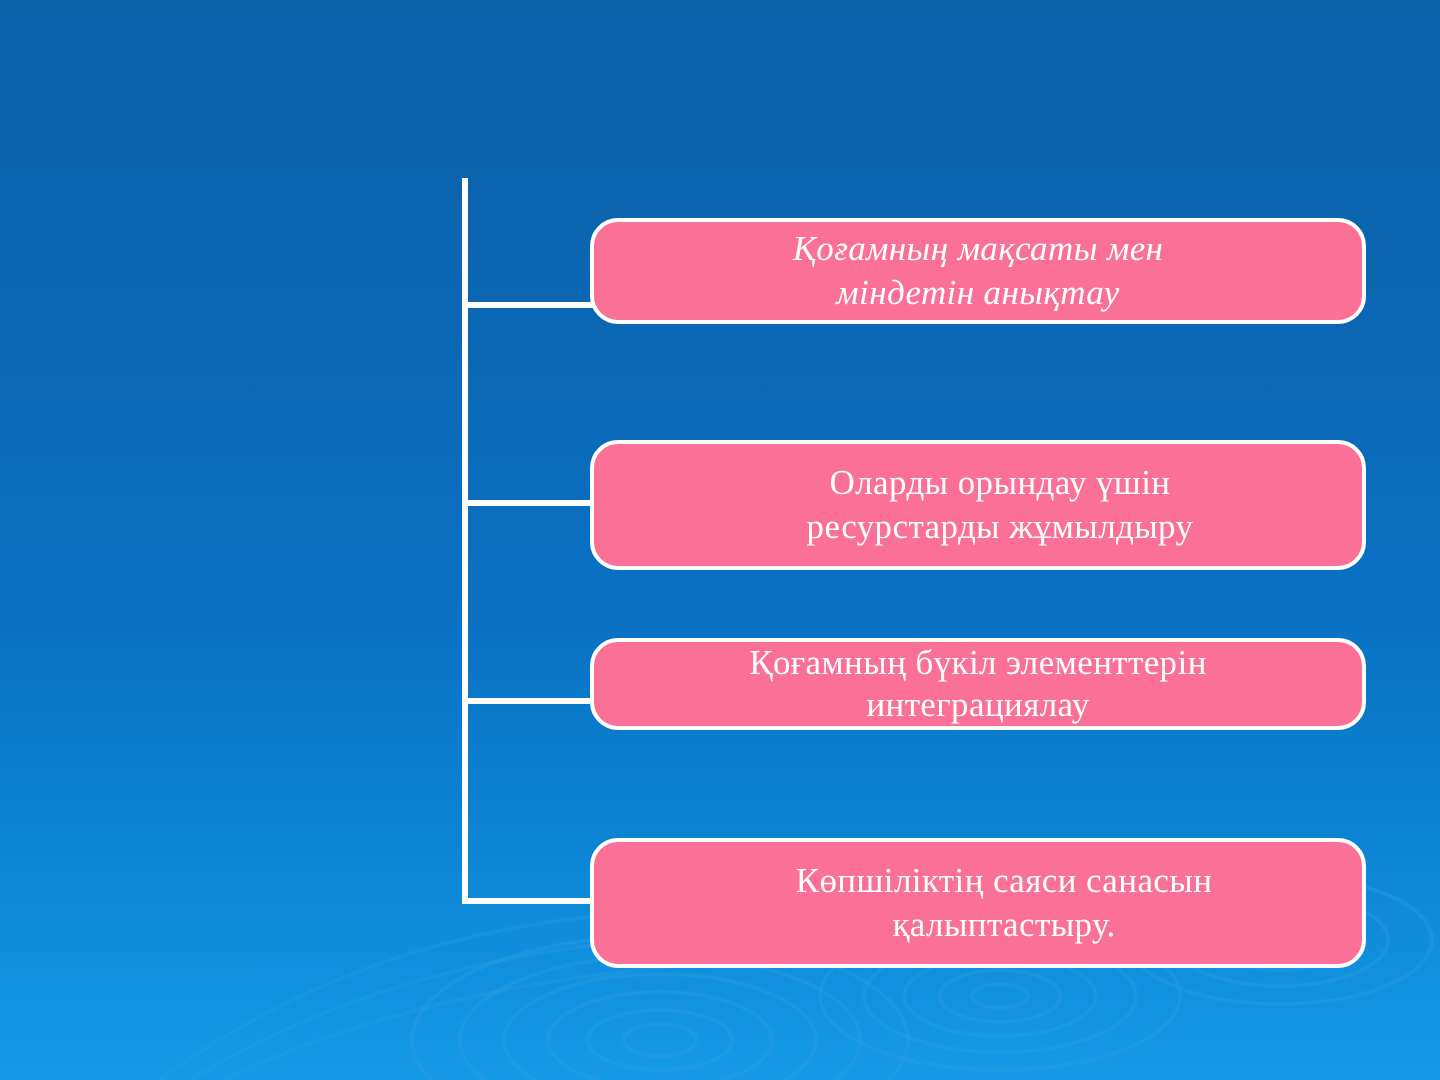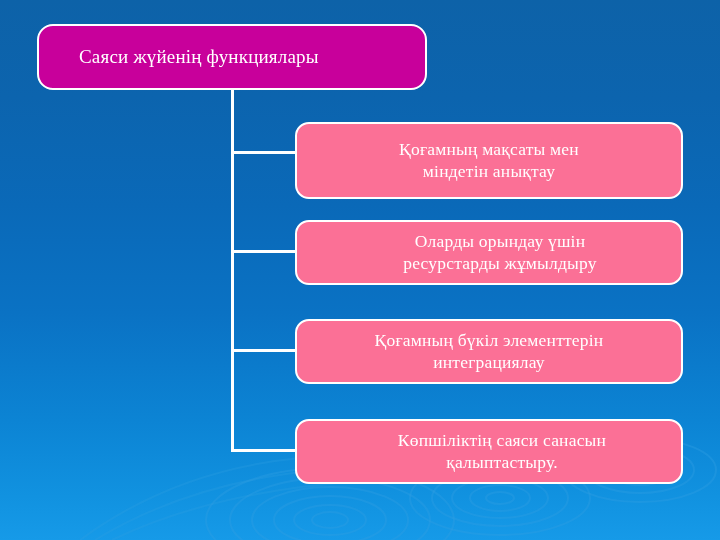--- a/index.html
+++ b/index.html
@@ -117,35 +117,32 @@
   </svg>
 
   <div class="connector-layer">
     <div class="conn-v" style="left:231px; top:89px; height:363px;"></div>
     <div class="conn-h" style="left:231px; top:151px; width:66px;"></div>
     <div class="conn-h" style="left:231px; top:250px; width:66px;"></div>
     <div class="conn-h" style="left:231px; top:349px; width:66px;"></div>
     <div class="conn-h" style="left:231px; top:449px; width:66px;"></div>
   </div>
 
-  <div class="node node-title" style="left:37px; top:24px; width:390px; height:66px;">
-    <span class="node-label">Саяси жүйенің функциялары</span>
-  </div>
 
-  <div class="node node-child" style="left:295px; top:122px; width:388px; height:77px;">
+  <div class="node node-child" style="left:295px; top:109px; width:388px; height:53px;font-style:italic;">
     <span class="node-label">Қоғамның мақсаты мен
 міндетін анықтау</span>
   </div>
 
   <div class="node node-child" style="left:295px; top:220px; width:388px; height:65px;padding-left:36px;">
     <span class="node-label">Оларды орындау үшін
 ресурстарды жұмылдыру</span>
   </div>
 
-  <div class="node node-child" style="left:295px; top:319px; width:388px; height:65px;">
+  <div class="node node-child" style="left:295px; top:319px; width:388px; height:46px;">
     <span class="node-label">Қоғамның бүкіл элементтерін
 интеграциялау</span>
   </div>
 
   <div class="node node-child" style="left:295px; top:419px; width:388px; height:65px;padding-left:40px;">
     <span class="node-label">Көпшіліктің саяси санасын
 қалыптастыру.</span>
   </div>
 
 </div>

